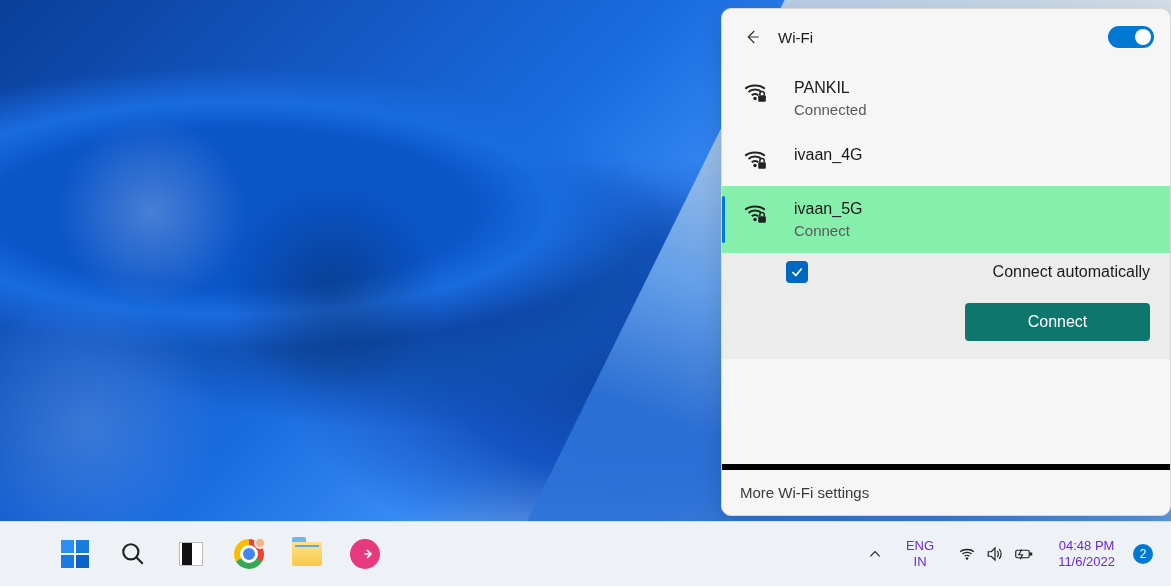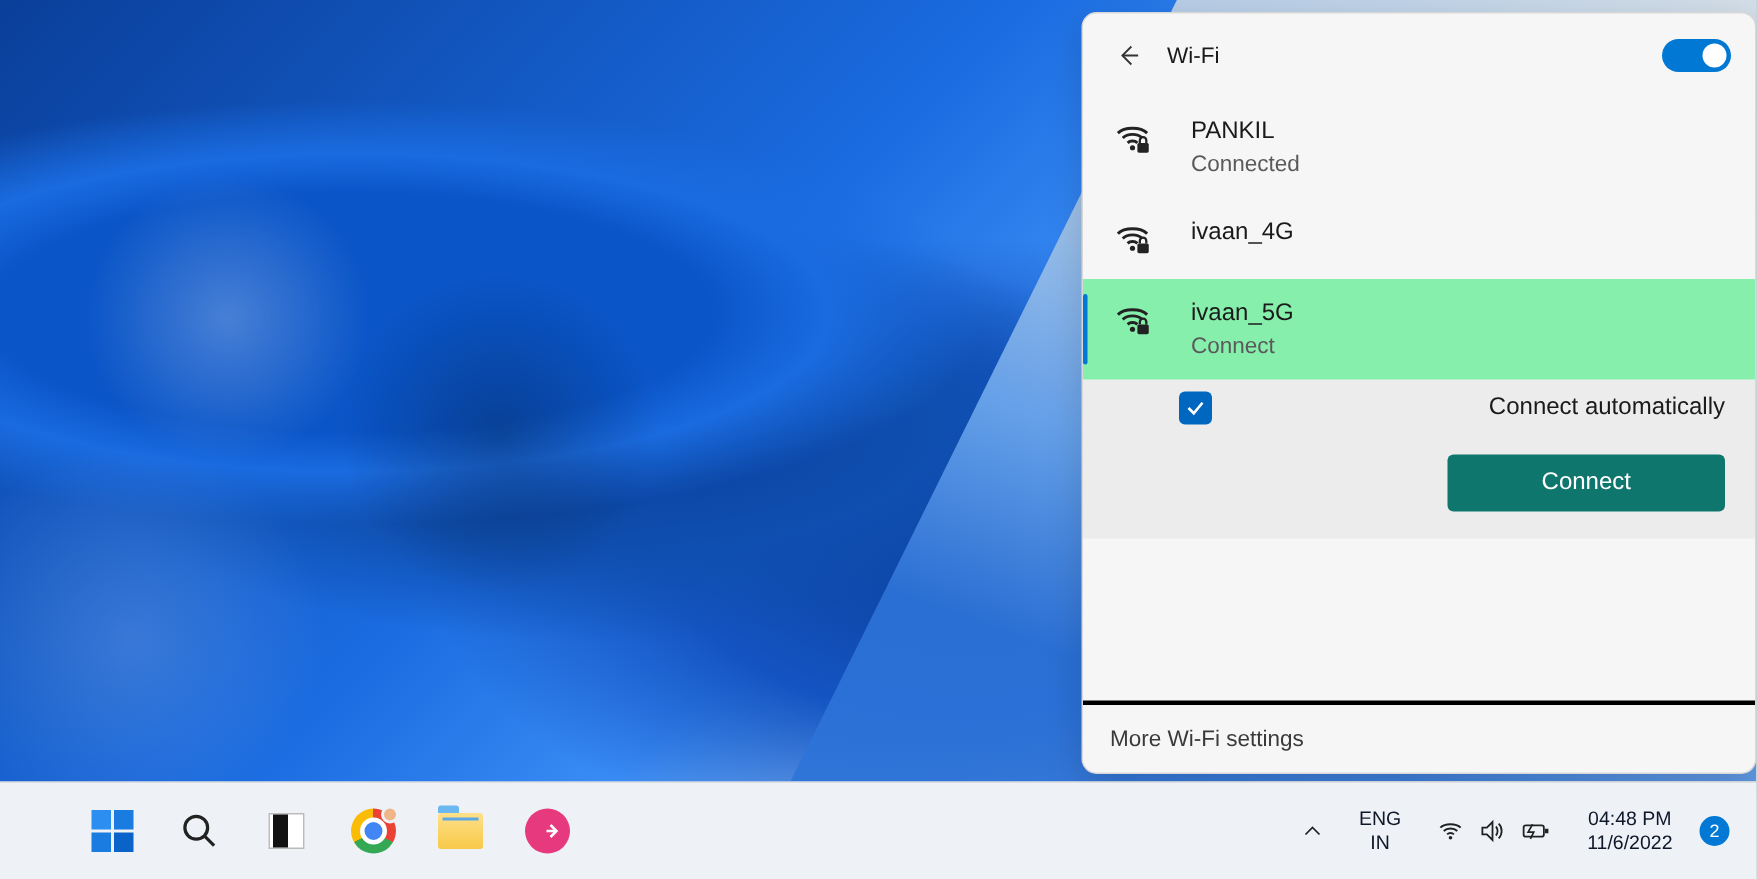--- a/index.html
+++ b/index.html
@@ -164,21 +164,21 @@
     border: none;
     border-radius: 4px;
     padding: 10px 0;
     width: 185px;
     font-size: 16px;
     text-align:center;
     cursor: pointer;
   }
 
   .more-settings {
-    border-top: 3px solid #000000;
+    border-top: 6px solid #000000;
     padding: 14px 18px;
     font-size: 15px;
     color: #3a3a3a;
     cursor: pointer;
   }
 
   
   .taskbar {
     position:absolute;
     left:0; right:0; bottom:0;
@@ -199,21 +199,21 @@
   }
 
   .tray {
     margin-left:auto;
     display:flex;
     align-items:center;
     gap: 14px;
   }
   .tray-item {
     display:flex; flex-direction:column; align-items:center; justify-content:center;
-    font-size: 13px; color:#0f172a;
+    font-size: 13px; color:#6d28d9;
     cursor: pointer;
     line-height:1.2;
     padding: 4px 4px;
     border-radius:4px;
   }
   .tray-row { display:flex; align-items:center; gap:10px; padding:4px 6px; border-radius:4px; cursor:pointer; }
 
   .notif-badge {
     width:20px; height:20px;
     background:#0078d4;

